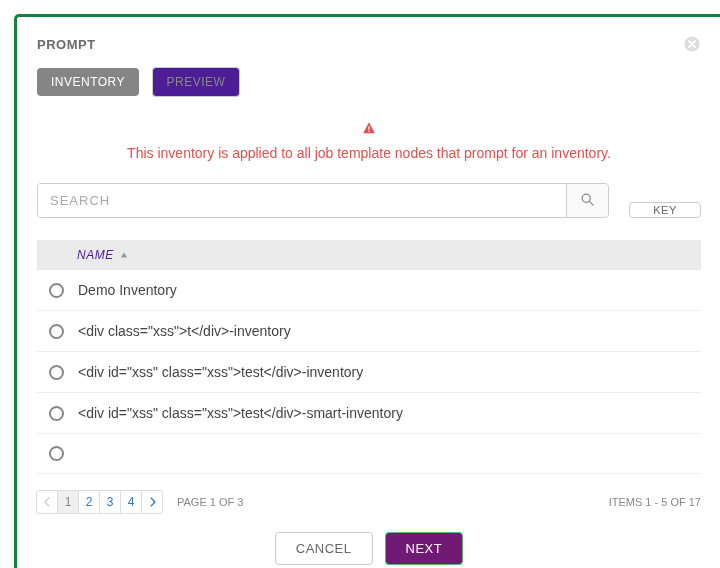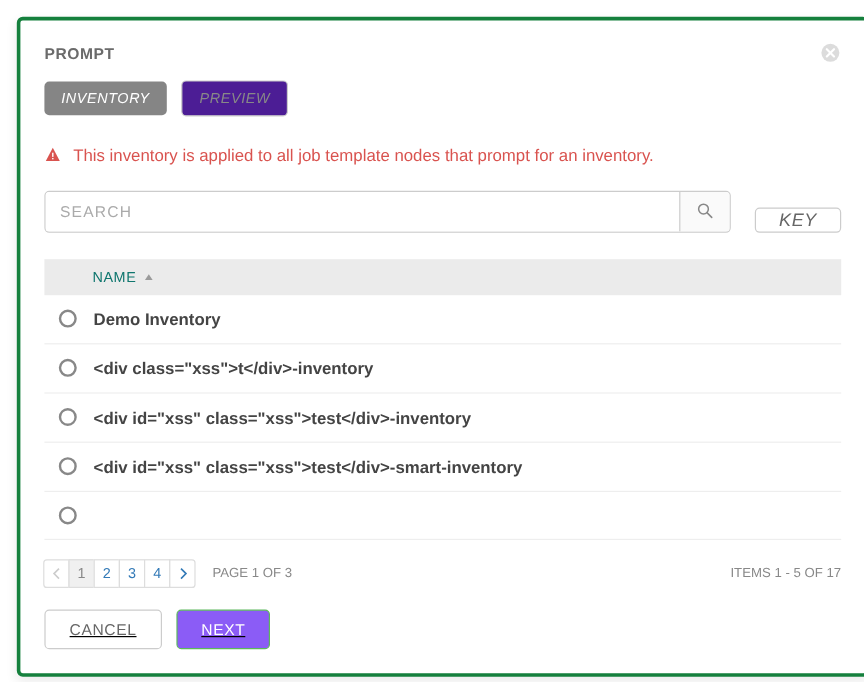--- a/index.html
+++ b/index.html
@@ -41,38 +41,38 @@
   }
   .tab {
     display: inline-block;
     border-radius: 4px;
     padding: 7px 14px;
     font-size: 12px;
     letter-spacing: 0.5px;
     margin-right: 8px;
     cursor: pointer;
     text-transform: uppercase;
-    font-style: italic;
   }
   .tab.active {
     background: #858585;
     color: #fff;
   }
   .tab.inactive {
     background: #4c1d95;
     color: #888;
     border: 1px solid #ccc;
   }
   .warning-row {
     margin-top: 24px;
     color: #d9534f;
     font-size: 14px;
     display: flex;
     align-items: center;
     gap: 10px;
+    flex-direction: column;
   }
   .warn-icon svg { display:block; }
   .search-row {
     margin-top: 22px;
     display: flex;
     align-items: flex-end;
     gap: 20px;
   }
   .search-group {
     flex: 1;
@@ -103,44 +103,42 @@
     color: #888;
     cursor: pointer;
     display:flex;align-items:center;justify-content:center;
   }
   .key-btn {
     width: 72px;
     border: 1px solid #ccc;
     border-radius: 4px;
     background: #fff;
     color: #666;
-    font-size: 15px;
+    font-size: 11px;
     letter-spacing: 0.5px;
     cursor: pointer;
-    font-style: italic;
   }
   .table-head {
     margin-top: 22px;
     background: #ebebeb;
     padding: 8px 12px 8px 40px;
     font-size: 12px;
-    color: #0f766e;
+    color: #4c1d95;
     letter-spacing: 0.5px;
     text-transform: uppercase;
-    display:flex;align-items:center;gap:6px;
+    display:flex;align-items:center;gap:6px;font-style:italic;
   }
   .sort-caret svg{display:block;}
   .rows { }
   .row {
     display: flex;
-    align-items: flex-start;
+    align-items: center;
     gap: 14px;
     padding: 12px 6px 12px 12px;
     border-bottom: 1px solid #eee;
-    font-weight: bold;
   }
   .radio {
     width: 15px; height: 15px;
     border: 2px solid #888;
     border-radius: 50%;
     flex: 0 0 auto;
     cursor:pointer;
   }
   .row-label {
     font-size: 14px;
@@ -169,34 +167,33 @@
     cursor:pointer;
   }
   .pager .pg:first-child { border-top-left-radius:3px;border-bottom-left-radius:3px;}
   .pager .pg:last-child  { border-top-right-radius:3px;border-bottom-right-radius:3px;}
   .pager .pg.current { background:#f0f0f0;color:#888;cursor:default;}
   .pager .pg.disabled { color:#ccc;cursor:default;}
   .pager .pg svg{display:block;}
   .footer {
     margin-top: 18px;
     display:flex;
-    justify-content:flex-start;
+    justify-content:center;
     gap:12px;
-    text-decoration:underline;
   }
   .btn {
     padding: 8px 20px;
     border-radius:4px;
     font-size:13px;
     letter-spacing:0.5px;
     cursor:pointer;
     text-transform: uppercase;
   }
   .btn-cancel { background:#fff;border:1px solid #ccc;color:#666;}
-  .btn-next   { background:#8b5cf6;border:1px solid #5cb85c;color:#fff;}
+  .btn-next   { background:#701a75;border:1px solid #5cb85c;color:#fff;}
 </style>
 </head>
 <body>
 
 <div class="modal">
 
   <div class="header">
     <div class="title">PROMPT</div>
     <div class="close">
       <svg width="18" height="18" viewBox="0 0 24 24">

